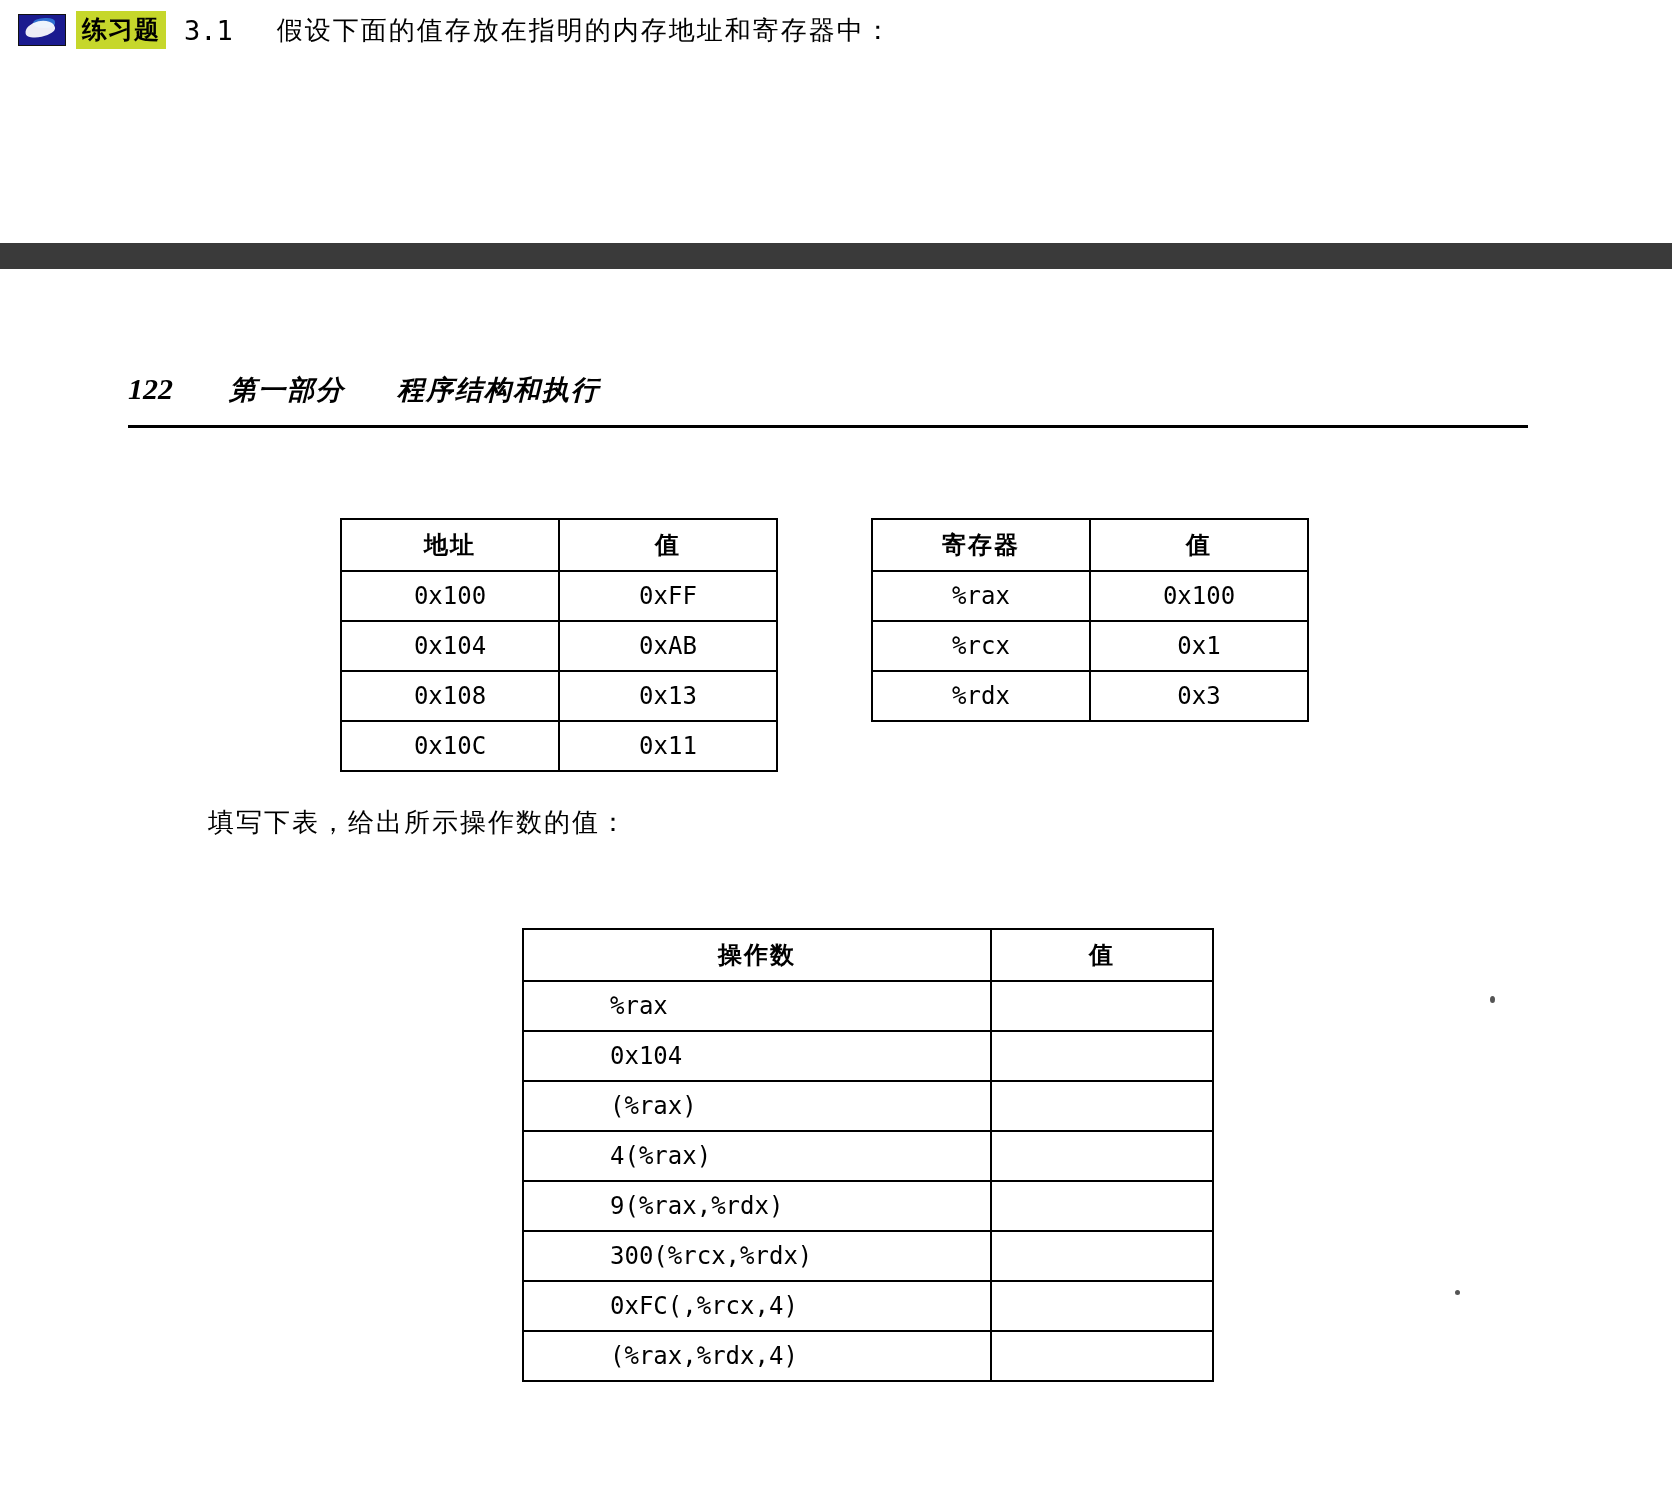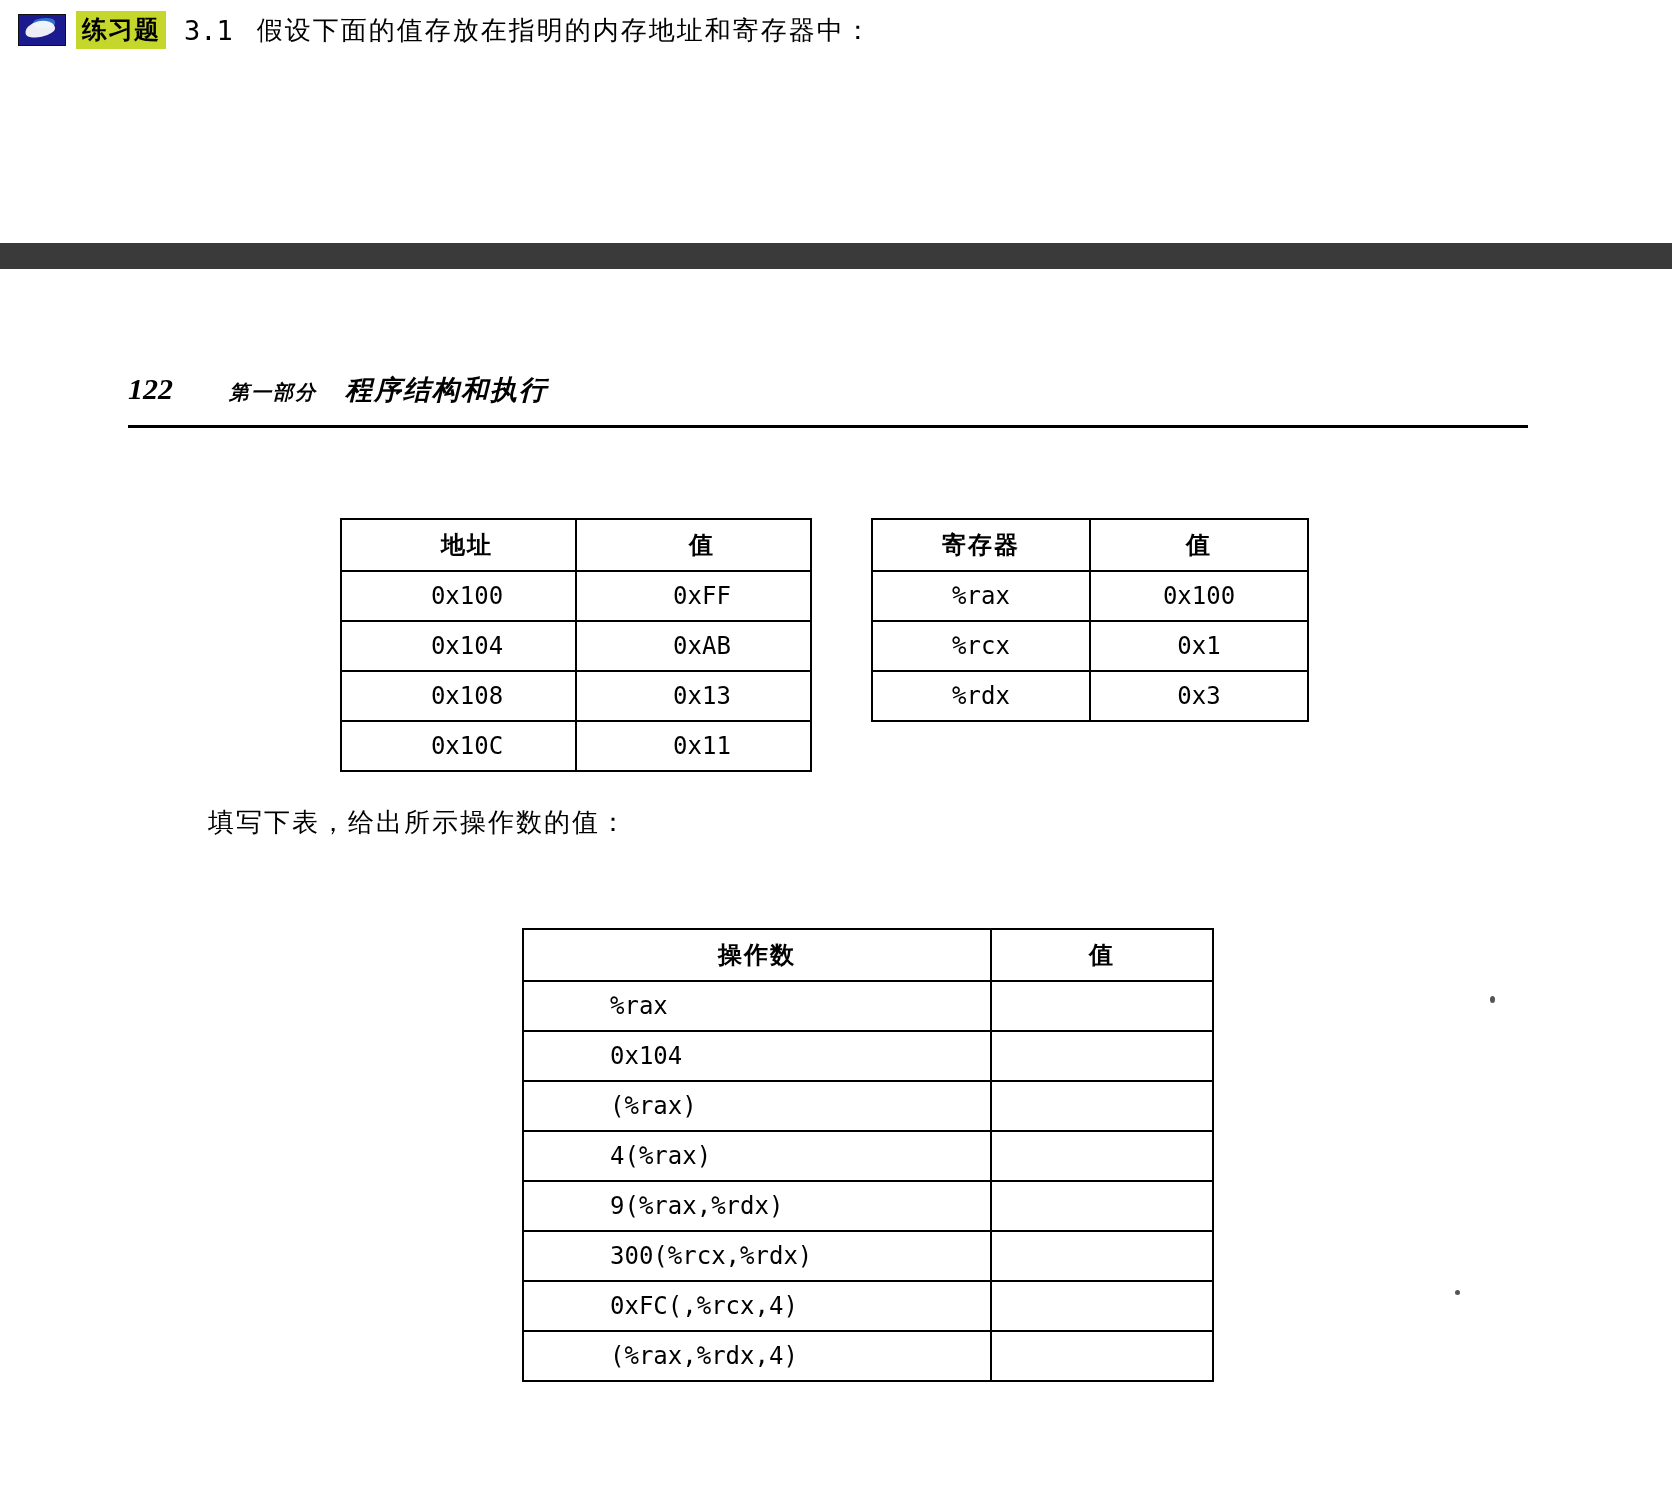--- a/index.html
+++ b/index.html
@@ -62,21 +62,21 @@
   }
   .ex-num {
     font-family: "DejaVu Sans Mono", monospace;
     font-size: 27px;
     margin-left: 18px;
     letter-spacing: 0px;
   }
   .ex-text {
     font-family: "DejaVu Sans", sans-serif;
     font-size: 26px;
-    margin-left: 24px;
+    margin-left: 44px;
     letter-spacing: 2px;
   }
 
   
   .dark-bar {
     position: absolute;
     left: 0;
     top: 243px;
     width: 1672px;
     height: 26px;
@@ -101,24 +101,24 @@
   .page-number {
     font-family: "Liberation Serif", serif;
     font-style: italic;
     font-size: 30px;
     font-weight: bold;
     margin-right: 56px;
   }
   .page-part {
     font-family: "DejaVu Sans", sans-serif;
     font-weight: bold;
-    font-size: 20px;
+    font-size: 27px;
     font-style: italic;
     letter-spacing: 2px;
-    margin-right: 28px;
+    margin-right: 52px;
   }
   .page-section {
     font-family: "DejaVu Sans", sans-serif;
     font-weight: bold;
     font-size: 27px;
     font-style: italic;
     letter-spacing: 2px;
   }
   .header-rule {
     position: absolute;
@@ -148,21 +148,21 @@
   table.doc-table th {
     font-family: "DejaVu Sans", sans-serif;
     font-weight: bold;
     font-size: 24px;
     letter-spacing: 2px;
     height: 50px;
   }
 
   
   #memory-table { left: 340px; top: 518px; }
-  #memory-table td, #memory-table th { width: 216px; padding-left: 17px; }
+  #memory-table td, #memory-table th { width: 216px; }
 
   
   #register-table { left: 871px; top: 518px; }
   #register-table td, #register-table th { width: 216px; }
 
   
   #operand-table { left: 522px; top: 928px; }
   #operand-table th.op-col, #operand-table td.op-col { width: 380px; }
   #operand-table th.val-col, #operand-table td.val-col { width: 220px; }
   #operand-table td.op-col {

